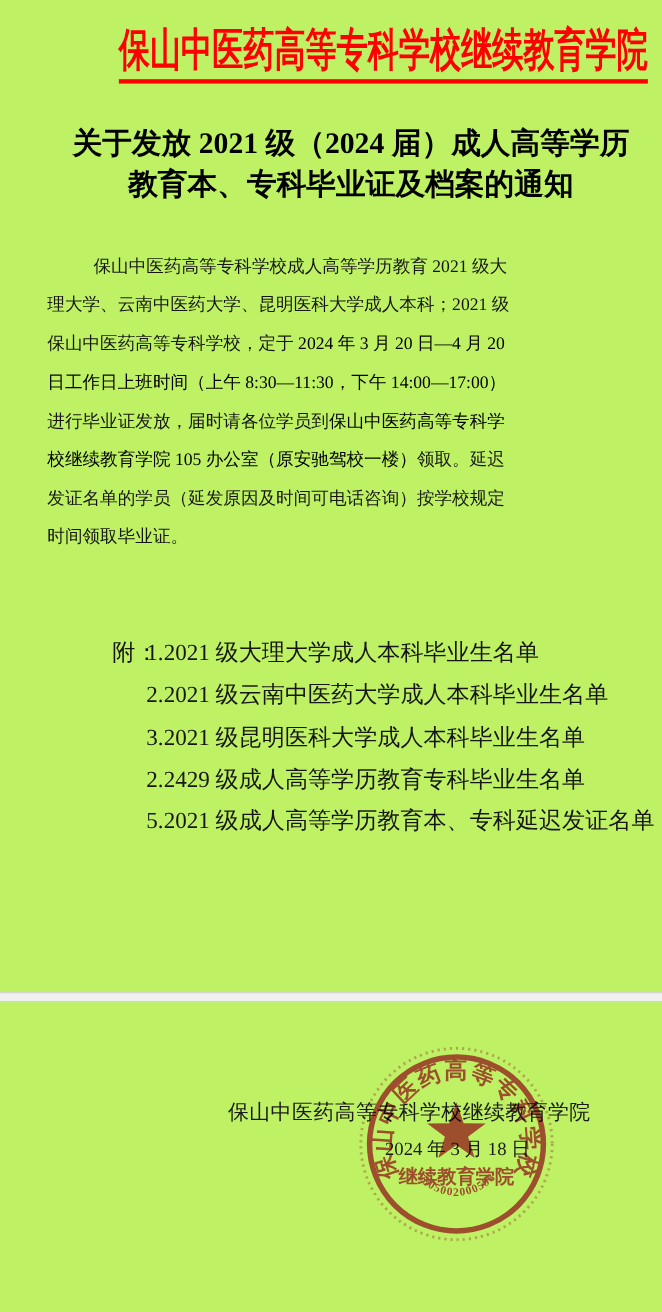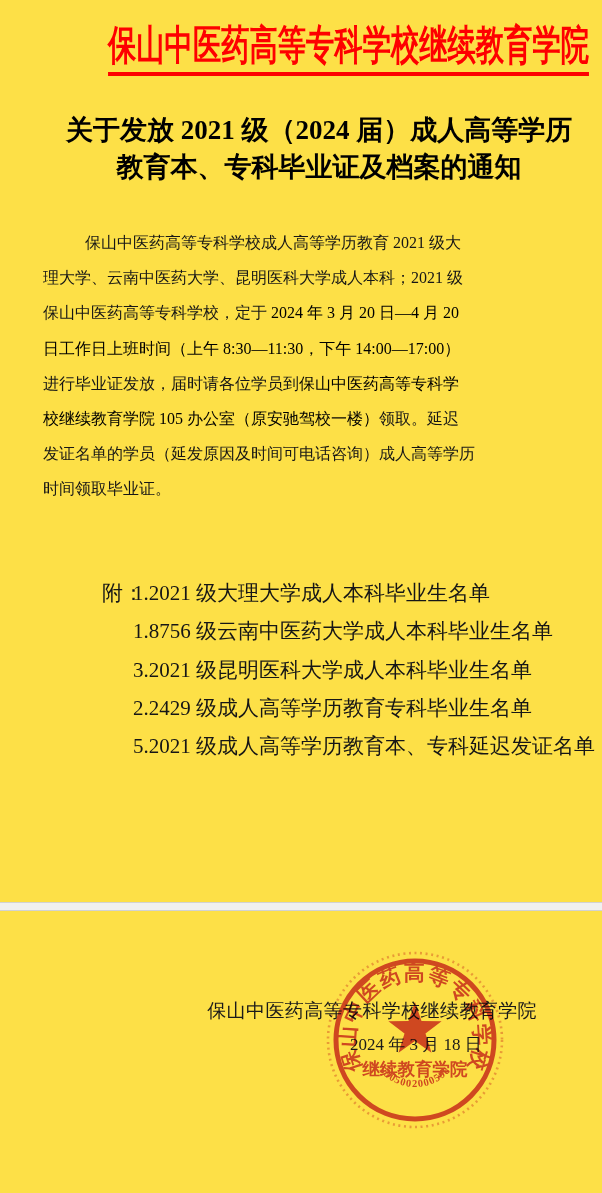--- a/index.html
+++ b/index.html
@@ -1,17 +1,17 @@
 <!DOCTYPE html>
 <html><head>
 <meta charset="utf-8">
 <style>
   html,body{margin:0;padding:0;background:#ffffff;}
   #page{
-    position:relative;width:602px;height:1193px;background:#fde047;
+    position:relative;width:602px;height:1193px;background:#bef264;
     font-family:"Liberation Serif","DejaVu Serif",serif;color:#1a1a1a;
     overflow:hidden;
   }
   
   .masthead{position:absolute;top:22px;left:0;width:602px;text-align:center;}
   .masthead-inner{
     display:inline-block;font-size:41px;font-weight:bold;color:#fe0000;
     transform:scaleX(0.69);transform-origin:center top;white-space:nowrap;
     border-bottom:4px solid #fe0000;padding-bottom:4px;line-height:46px;
   }
@@ -56,29 +56,29 @@
     <div class="t-line">教育本、专科毕业证及档案的通知</div>
   </div>
 
   <div class="body-block" id="body-block">
       <div class="body-line indent"><span>保山中医药高等专科学校成人高等学历教育 2021 级大</span></div>
       <div class="body-line"><span>理大学、云南中医药大学、昆明医科大学成人本科；2021 级</span></div>
       <div class="body-line"><span>保山中医药高等专科学校，定于 </span><span class="b">2024 年 3 月 20 日—4 月 20</span></div>
       <div class="body-line"><span class="b">日工作日上班时间（上午 8:30—11:30，下午 14:00—17:00）</span></div>
       <div class="body-line"><span>进行毕业证发放，届时请各位学员到</span><span class="b">保山中医药高等专科学</span></div>
       <div class="body-line"><span class="b">校继续教育学院 105 办公室（原安驰驾校一楼）</span><span>领取。延迟</span></div>
-      <div class="body-line"><span>发证名单的学员（延发原因及时间可电话咨询）成人高等学历</span></div>
+      <div class="body-line"><span>发证名单的学员（延发原因及时间可电话咨询）按学校规定</span></div>
       <div class="body-line"><span>时间领取毕业证。</span></div>
     </div>
 
   <div class="attach-block" id="attach-block">
     <span class="attach-label">附：</span>
     <div id="attach-items">
         <div class="attach-item">1.2021 级大理大学成人本科毕业生名单</div>
-        <div class="attach-item">1.8756 级云南中医药大学成人本科毕业生名单</div>
+        <div class="attach-item">2.2021 级云南中医药大学成人本科毕业生名单</div>
         <div class="attach-item">3.2021 级昆明医科大学成人本科毕业生名单</div>
         <div class="attach-item">2.2429 级成人高等学历教育专科毕业生名单</div>
         <div class="attach-item">5.2021 级成人高等学历教育本、专科延迟发证名单</div>
       </div>
   </div>
 
   <div class="page-sep"></div>
 
   <div class="sig-org">保山中医药高等专科学校继续教育学院</div>
   <div class="sig-date">2024 年 3 月 18 日</div>

